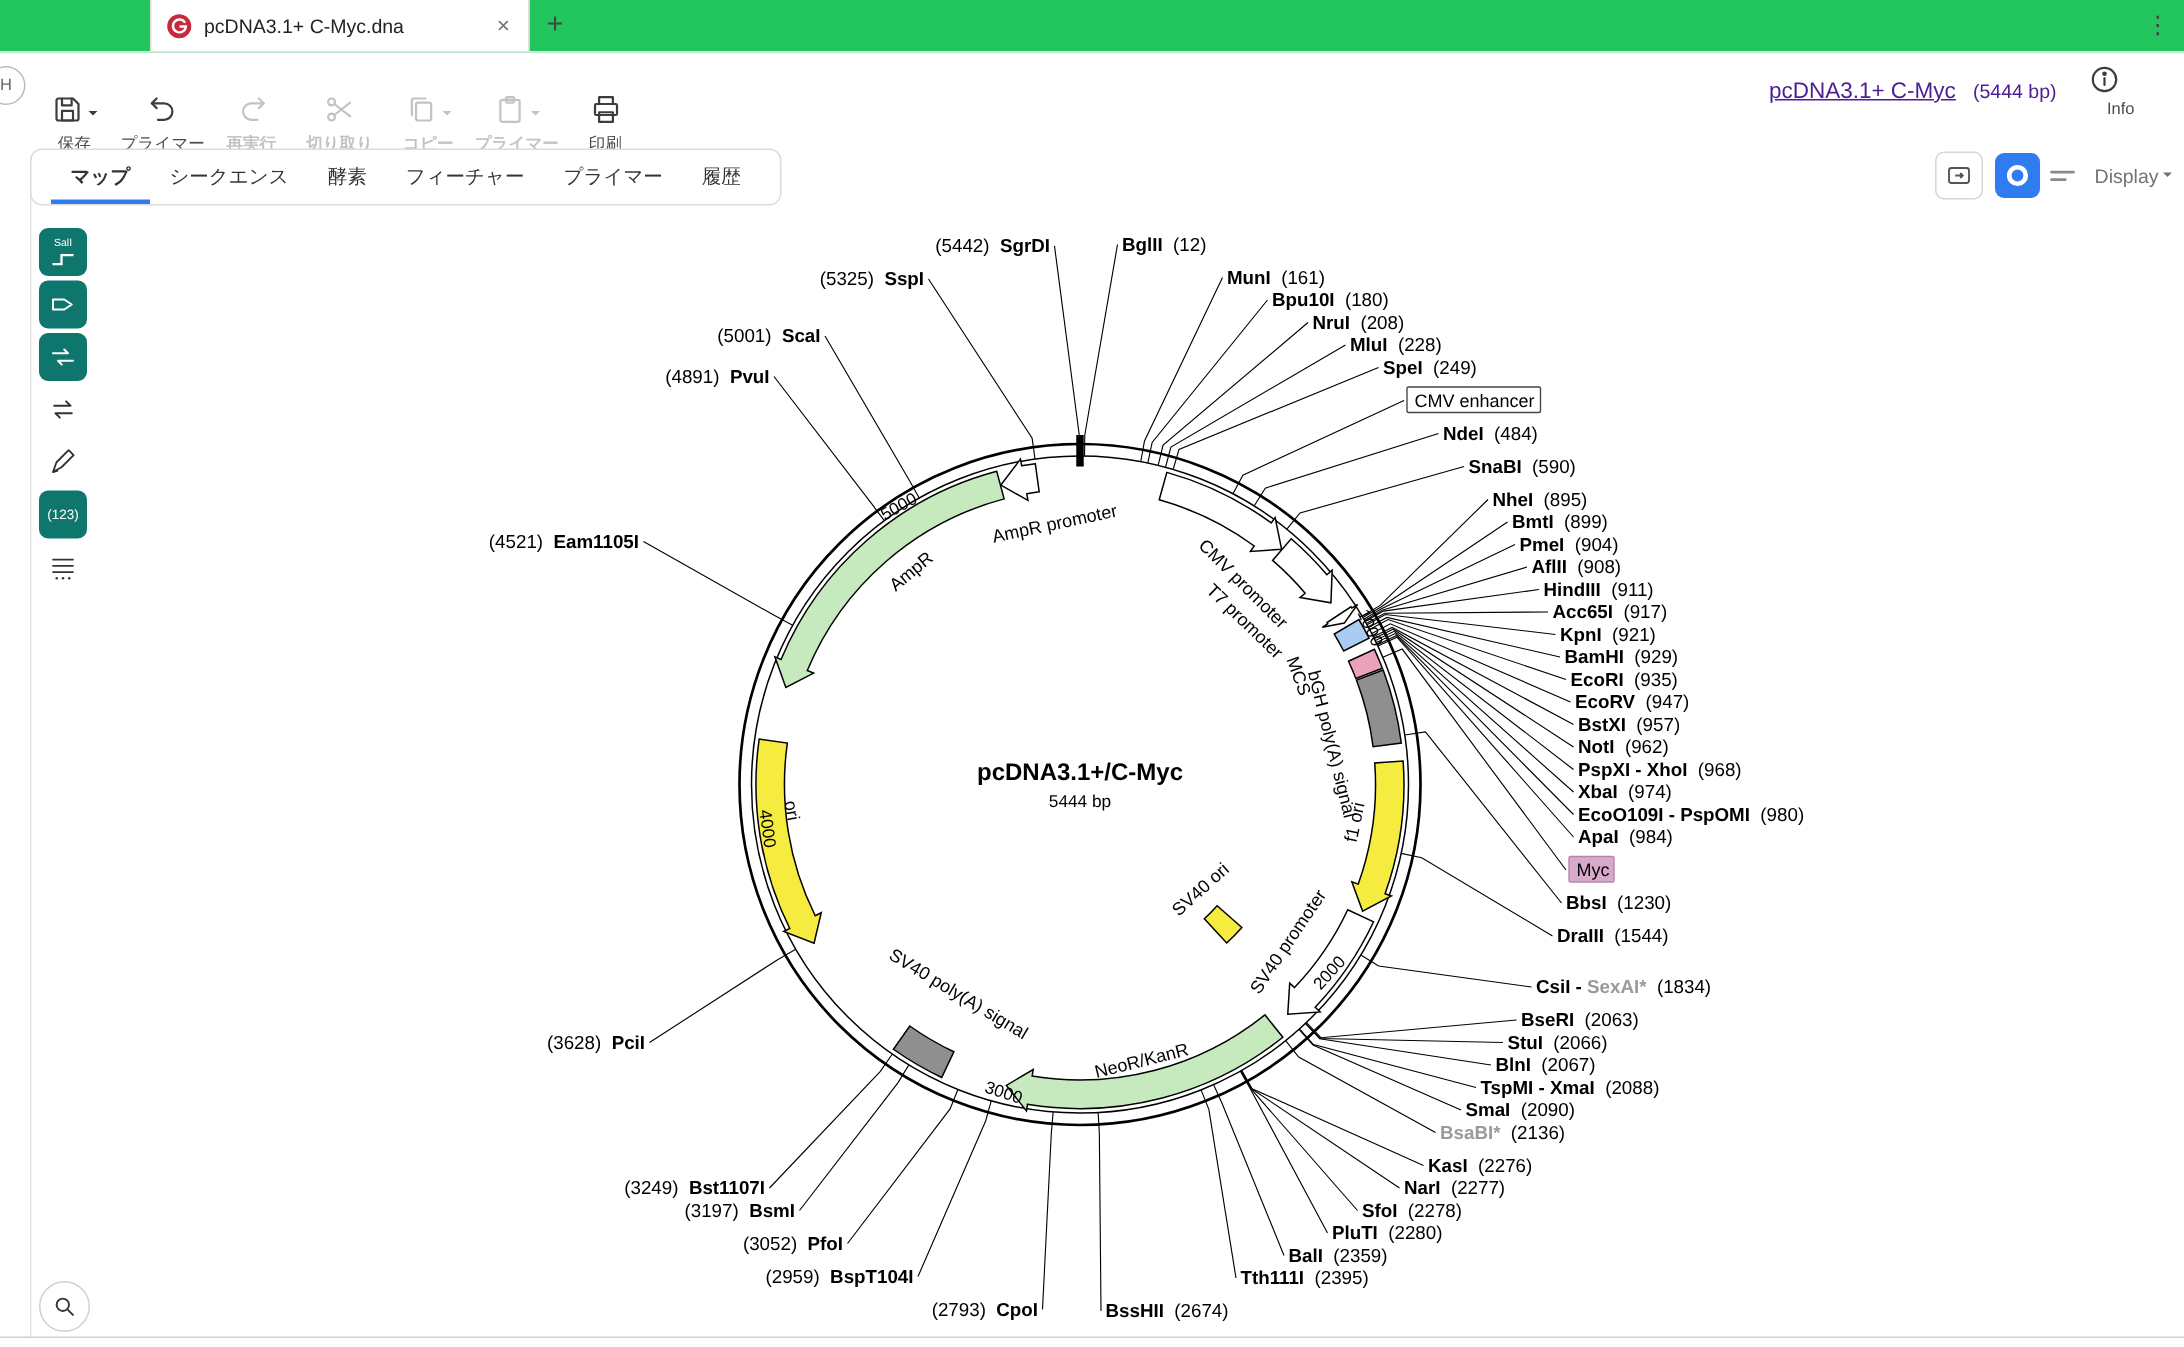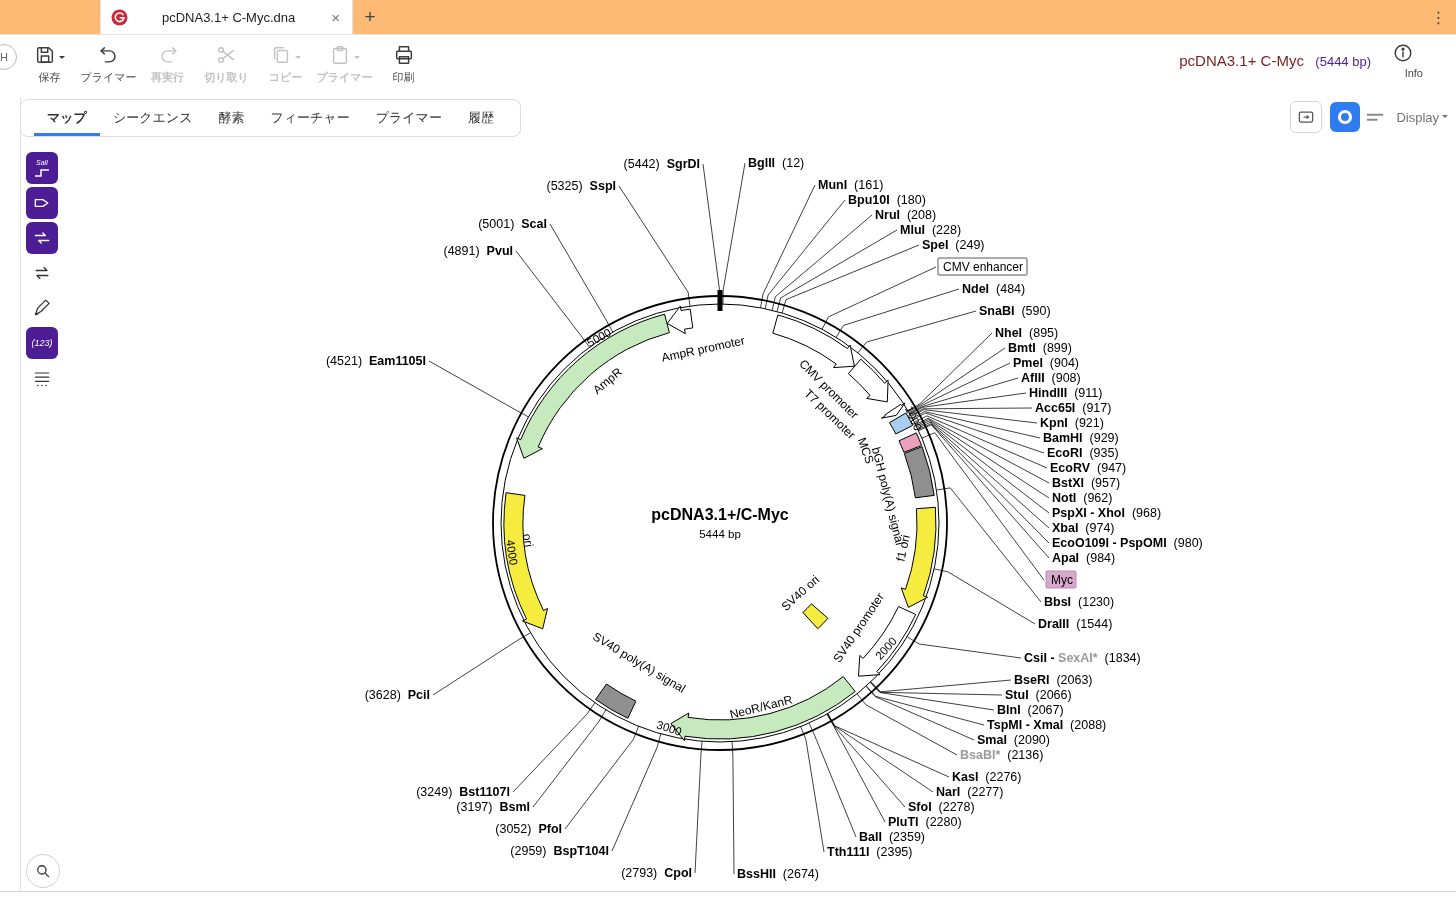--- a/index.html
+++ b/index.html
@@ -3,47 +3,47 @@
 <meta charset="utf-8">
 <style>
   html,body{margin:0;padding:0;}
   body{
     width:1456px;height:898px;position:relative;overflow:hidden;
     background:#ffffff;
     font-family:"Liberation Sans","DejaVu Sans",sans-serif;
     -webkit-font-smoothing:antialiased;
   }
   
-  .tab-bar{position:absolute;top:0;left:0;right:0;height:34px;background:#fdba74;
-    border-bottom:1px solid #e4e4e4;display:flex;align-items:stretch;z-index:30;text-align:center;}
+  .tab-bar{position:absolute;top:0;left:0;right:0;height:34px;background:#22c55e;
+    border-bottom:1px solid #e4e4e4;display:flex;align-items:stretch;z-index:30;}
   .doc-tab{margin-left:100px;width:231px;border-left:1px solid #e0e0e0;border-right:1px solid #e0e0e0;
     display:flex;align-items:center;gap:8px;padding:0 10px;background:#fff;cursor:pointer;}
   .doc-tab .t-title{font-size:13px;color:#222;white-space:nowrap;overflow:hidden;flex:1;}
   .doc-tab .t-close{font-size:15px;color:#777;padding:0 2px;cursor:pointer;}
   .new-tab{width:34px;display:flex;align-items:center;justify-content:center;font-size:19px;color:#444;cursor:pointer;}
   .tb-menu{margin-left:auto;width:34px;display:flex;align-items:center;justify-content:center;
     font-size:16px;color:#444;cursor:pointer;letter-spacing:1px;}
   .panel-handle{position:absolute;left:-9px;top:44px;width:24px;height:24px;border:1px solid #bbb;
     border-radius:50%;background:#fff;z-index:25;display:flex;align-items:center;justify-content:center;
     font-size:11px;color:#666;}
   
-  .toolbar{position:absolute;top:34px;left:0;right:0;height:62px;background:#fff;z-index:20;
+  .toolbar{position:absolute;top:52px;left:0;right:0;height:62px;background:#fff;z-index:20;
     display:flex;align-items:flex-start;padding-left:20px;}
   .tb-btn{display:flex;flex-direction:column;align-items:center;width:59px;padding-top:9px;
     color:#3d3d3d;cursor:pointer;}
   .tb-btn .ico-row{display:flex;align-items:center;height:24px;}
   .tb-btn .tb-label{font-size:11px;margin-top:3px;color:#4a4a4a;white-space:nowrap;}
   .tb-btn.disabled{color:#c3c3c3;cursor:default;font-weight:bold;}
   .tb-btn.disabled .tb-label{color:#c3c3c3;}
   svg.ico{stroke:currentColor;fill:none;stroke-width:1.6;stroke-linecap:round;stroke-linejoin:round;
     width:22px;height:22px;}
   .caret{display:inline-block;width:0;height:0;border:3.5px solid transparent;border-top-color:currentColor;
     margin-left:3px;margin-top:7px;}
   .doc-meta{position:absolute;top:52px;right:85px;white-space:nowrap;z-index:21;}
-  .doc-meta .dm-name{font-size:15px;color:#7f1d1d;}
+  .doc-meta .dm-name{font-size:15px;color:#4c1d95;text-decoration:underline;}
   .doc-meta .dm-size{font-size:13px;color:#4c1d95;margin-left:7px;}
   .info-btn{position:absolute;top:42px;right:33px;display:flex;flex-direction:column;align-items:center;
     color:#3d3d3d;cursor:pointer;z-index:21;}
   .info-btn .tb-label{font-size:11px;margin-top:3px;color:#4a4a4a;padding-left:22px;}
   
   .view-tabs{position:absolute;top:99px;left:20px;height:36px;border:1px solid #dcdcdc;border-radius:8px;
     background:#fff;display:flex;align-items:stretch;padding:0 13px;z-index:20;}
   .vtab{display:flex;align-items:center;padding:0 13px;font-size:13px;color:#333;cursor:pointer;}
   .vtab.active{box-shadow:inset 0 -3px 0 #2e7cf0;font-weight:bold;}
   .display-bar{position:absolute;top:100px;right:8px;height:34px;display:flex;align-items:center;z-index:20;}
@@ -51,21 +51,21 @@
     cursor:pointer;}
   .disp-btn.framed{border:1px solid #d5d5d5;color:#555;margin-right:8px;}
   .disp-btn.blue{background:#2e7cf0;margin-right:4px;}
   .disp-lin{color:#8a8a8a;margin-right:10px;display:flex;align-items:center;cursor:pointer;}
   .display-label{font-size:13px;color:#737373;cursor:pointer;display:flex;align-items:center;}
   .display-label .caret{margin-top:2px;}
   
   .side-col{position:absolute;left:26px;top:152px;display:flex;flex-direction:column;z-index:20;}
   .side-btn{width:32px;height:32px;border-radius:6px;display:flex;flex-direction:column;align-items:center;
     justify-content:center;margin-bottom:3px;background:#fff;color:#3a3a3a;cursor:pointer;}
-  .side-btn.blue{background:#4c1d95;color:#fff;font-style:italic;}
+  .side-btn.blue{background:#0f766e;color:#fff;}
   .side-btn .mini-label{font-size:7px;line-height:7px;color:#fff;}
   .side-btn .count-label{font-size:9px;color:#fff;}
   .search-btn{position:absolute;left:26px;top:854px;width:32px;height:32px;border:1px solid #d0d0d0;
     border-radius:50%;background:#fff;display:flex;align-items:center;justify-content:center;cursor:pointer;z-index:20;}
   
   .canvas-border-left{position:absolute;left:20px;top:97px;width:1px;height:794px;background:#e5e5e5;z-index:5;}
   .window-bottom-line{position:absolute;left:0;top:891px;width:1456px;height:1px;background:#cfcfcf;z-index:5;}
   
   #map-svg{position:absolute;top:0;left:0;z-index:10;}
   #map-svg text{font-family:"Liberation Sans","DejaVu Sans",sans-serif;fill:#000;}

